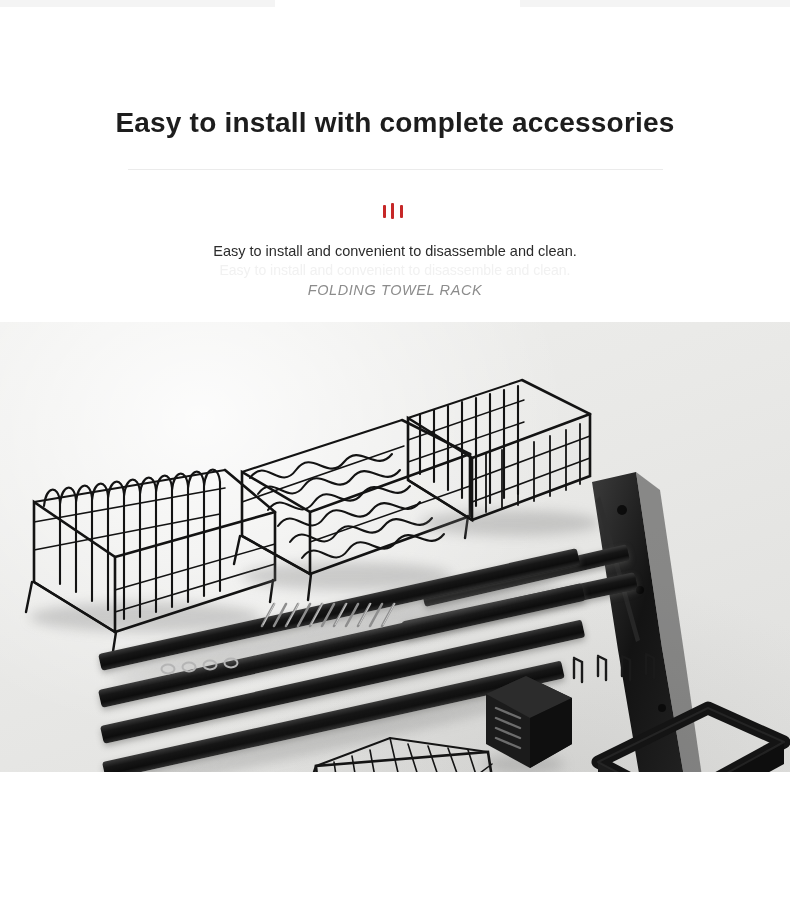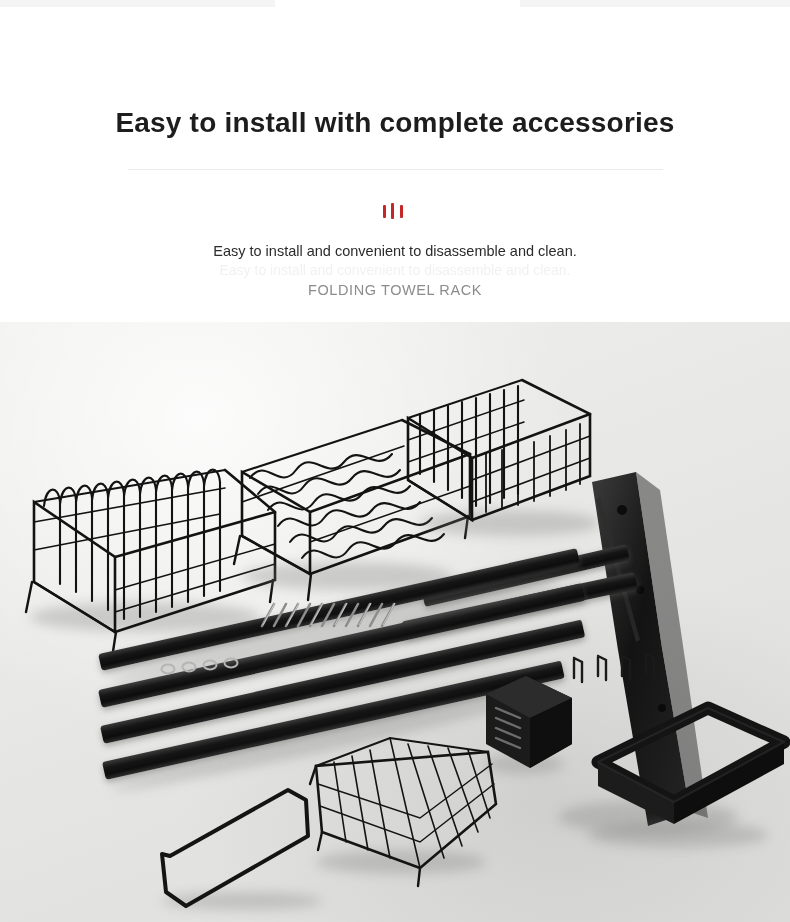--- a/index.html
+++ b/index.html
@@ -9,21 +9,21 @@
   }
   body {
     width: 790px;
     height: 922px;
     font-family: "Liberation Sans", sans-serif;
     overflow: hidden;
   }
   .page {
     position: relative;
     width: 790px;
-    height: 922px;
+    height: 772px;
     background: #ffffff;
     overflow: hidden;
   }
 
   
   .top-strip {
     position: absolute;
     top: 0; left: 0;
     width: 790px;
     height: 7px;
@@ -107,20 +107,21 @@
   }
   .caption {
     position: absolute;
     top: 272px;
     left: 0;
     width: 790px;
     font-size: 14.5px;
     color: #8c8c8c;
     letter-spacing: 0.6px;
     line-height: 22px;
+    font-style: italic;
   }
 
   
   .photo {
     position: absolute;
     top: 322px; left: 0;
     width: 790px;
     height: 600px;
     overflow: hidden;
     background: linear-gradient(160deg, #efefed 0%, #e9e9e7 35%, #e3e3e1 65%, #dededc 100%);

